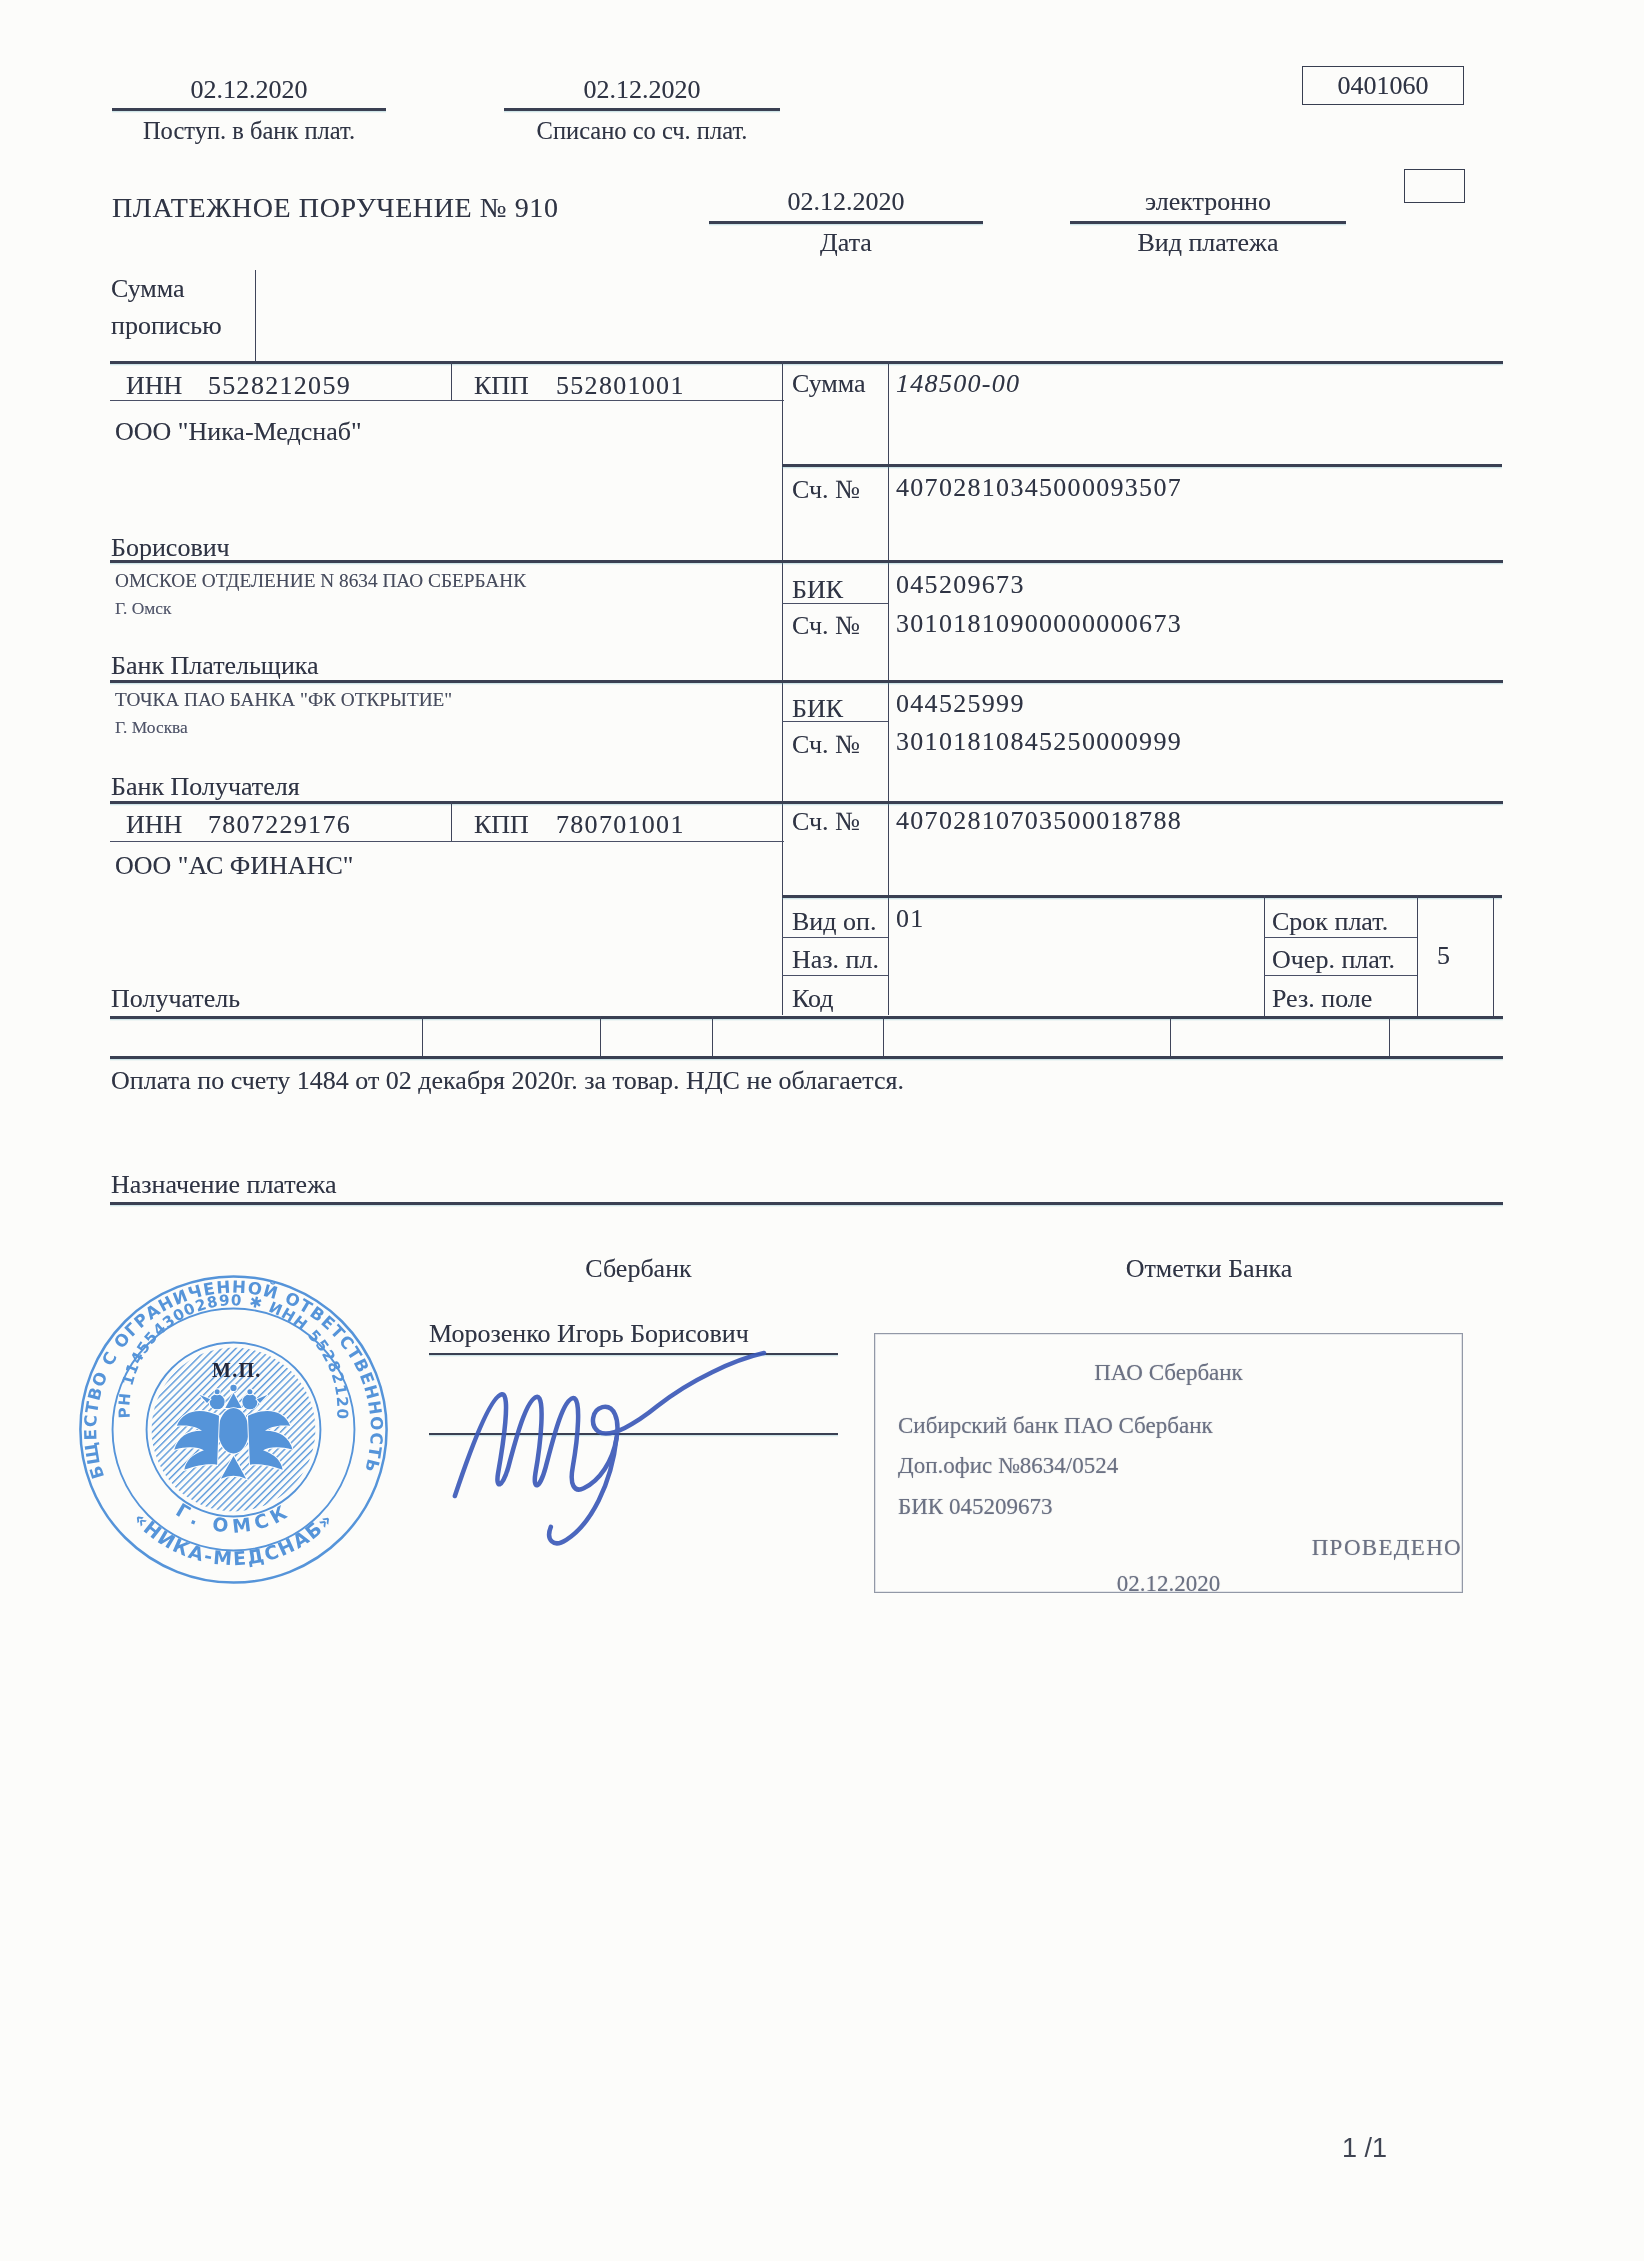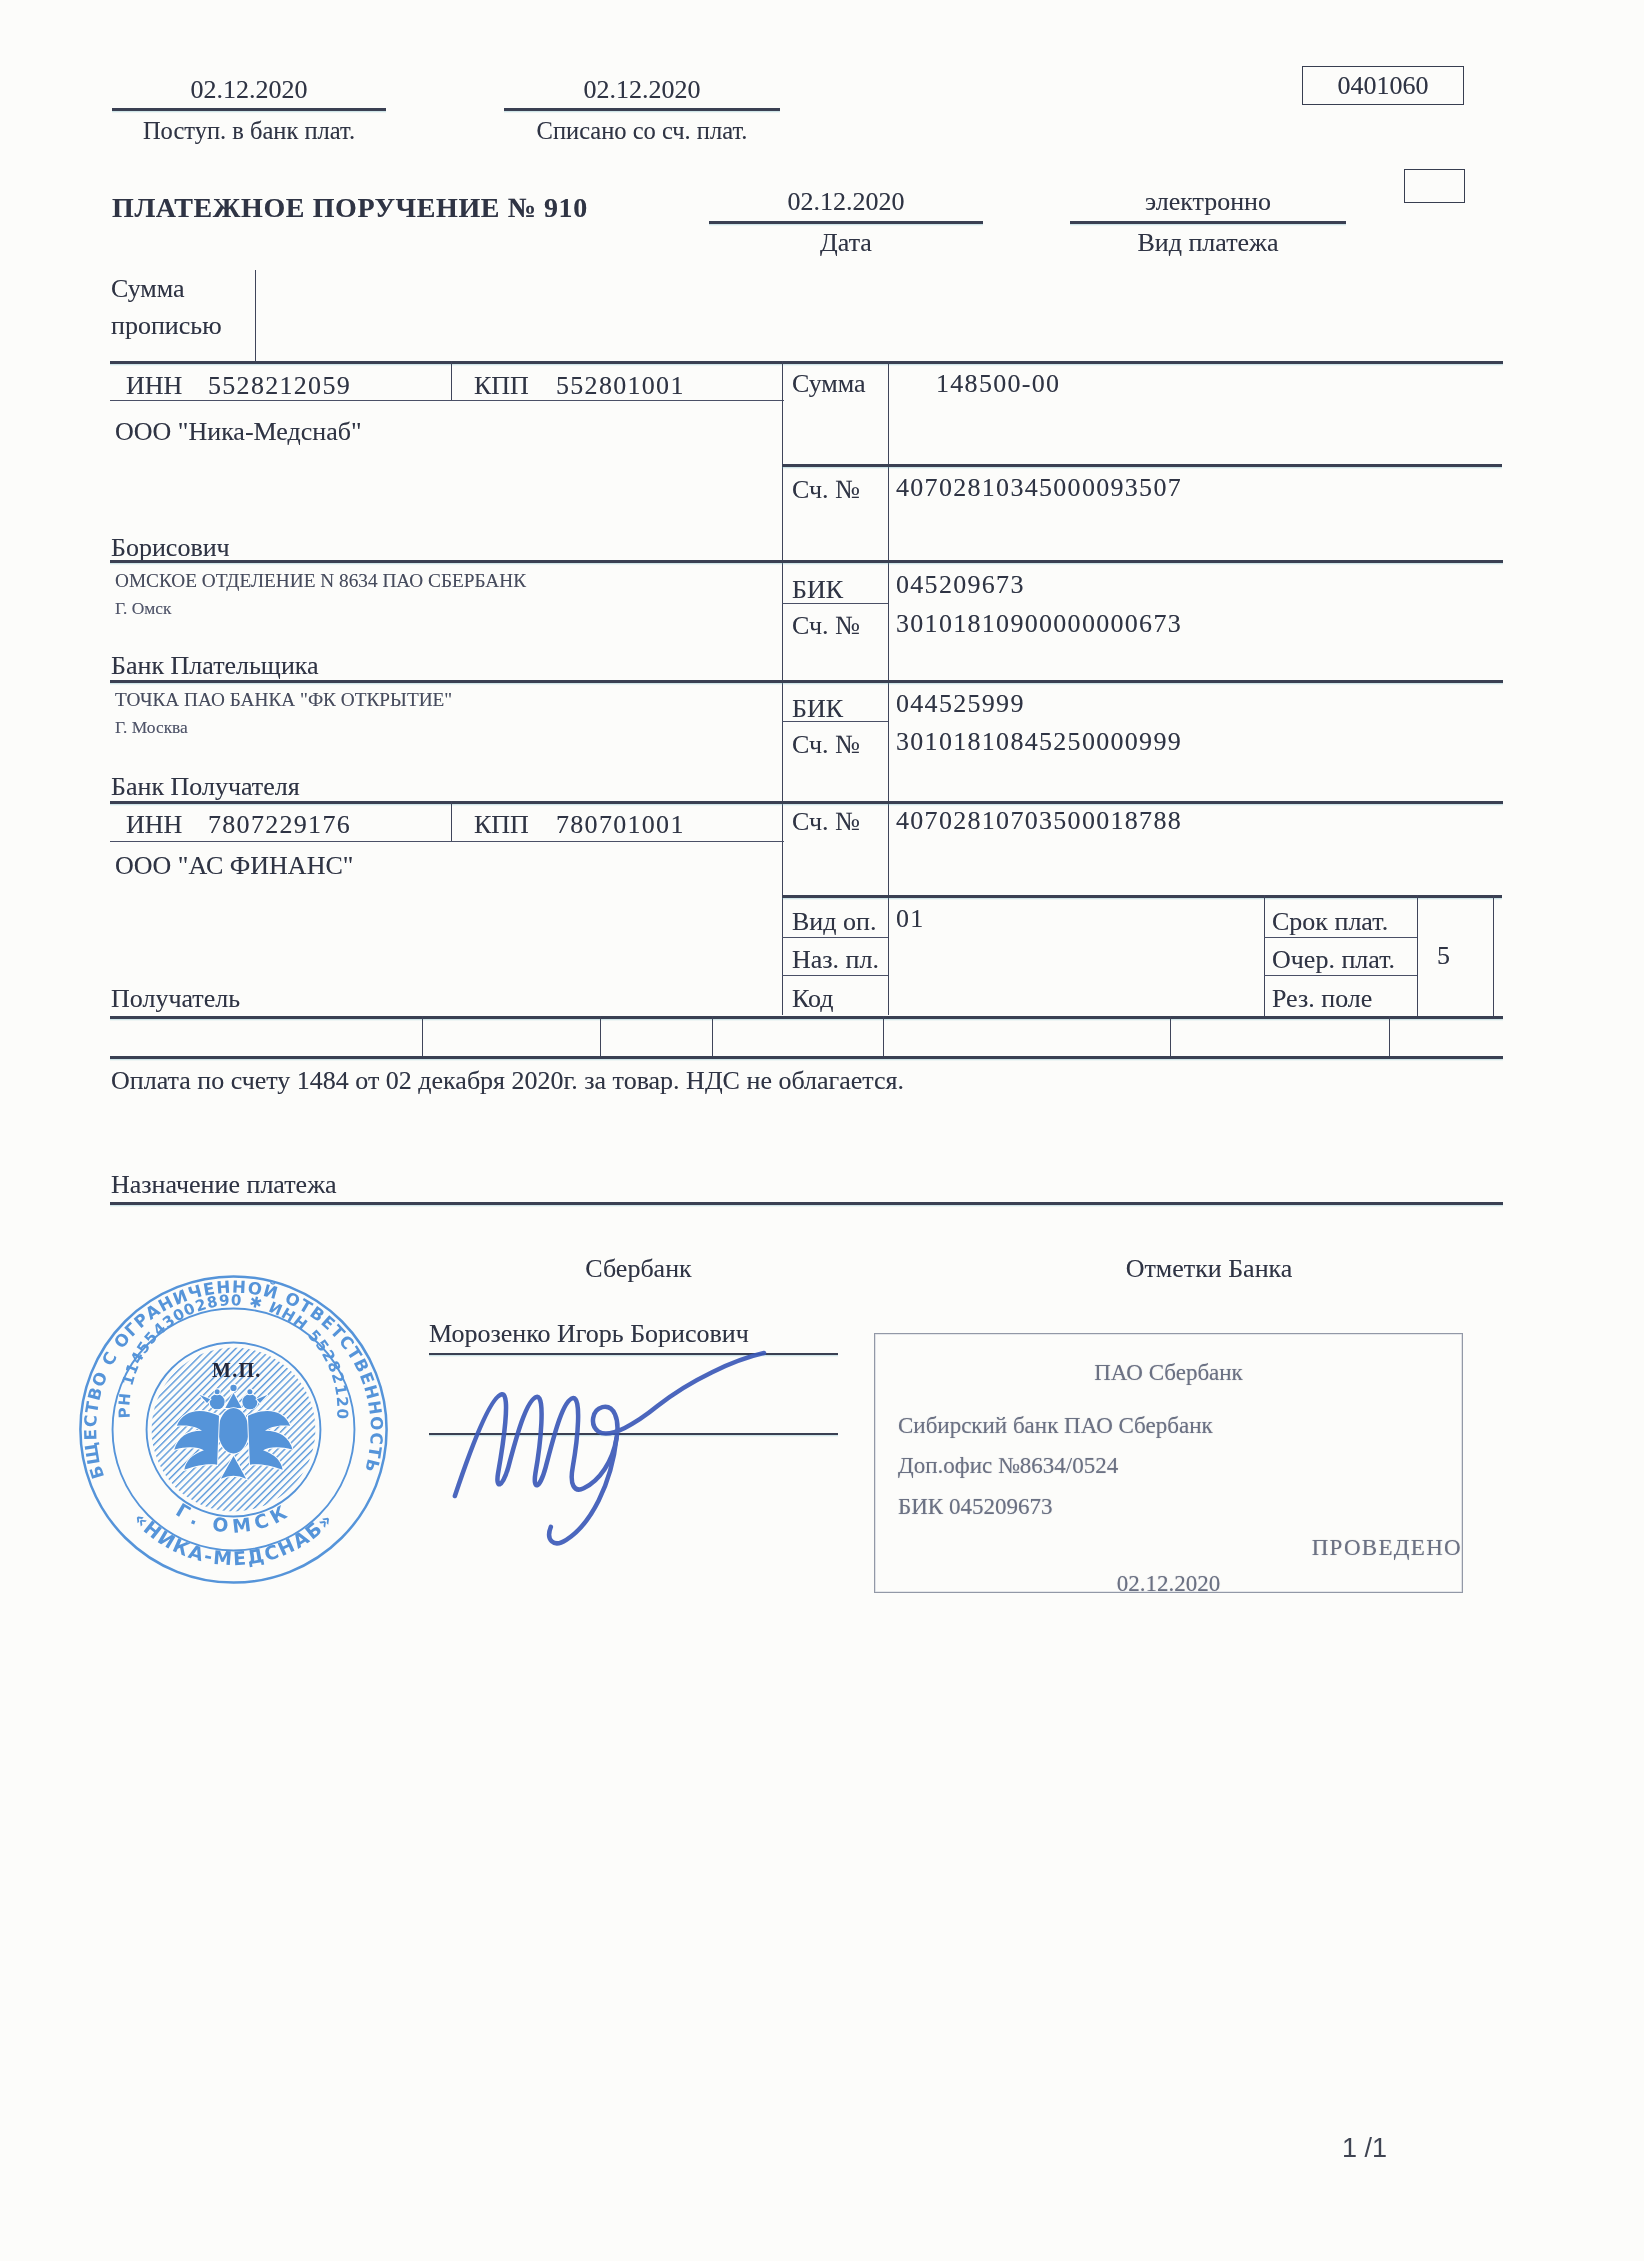--- a/index.html
+++ b/index.html
@@ -1,21 +1,21 @@
 <!DOCTYPE html>
 <html style="font-size:10.3px"><head>
 <meta charset="utf-8">
 <style>
   html,body{margin:0;padding:0;background:#e8e8e6;}
   #page{position:relative;width:1644px;height:2261px;background:#fcfcfa;margin:0 auto;overflow:hidden;
         font-family:"Liberation Serif", serif;color:#2f3444;}
   .abs{position:absolute;}
   .t{position:absolute;font-size:26px;line-height:1.15;color:#2f3444;text-shadow:0 0 0.6px rgba(47,52,68,.35);white-space:nowrap;}
   .c{text-align:center;}
-  .b{font-weight:bold;text-align:right;}
+  .b{font-weight:normal;text-align:right;}
   .sm{font-size:19.3px;color:#474c5e;}
   .xs{font-size:17.4px;color:#50556a;}
   .num{letter-spacing:1.3px;}
   .hl{position:absolute;height:2.6px;background:#3a4052;box-shadow:0 1.3px 0 rgba(90,170,185,.28);}
   .hl2{position:absolute;height:1.3px;background:#4a5066;}
   .vl{position:absolute;width:1.3px;background:#3f455a;}
   .box{position:absolute;border:1.9px solid #383e50;}
   .marks{font-size:23px;color:#6b7183;text-shadow:0 0 1px rgba(107,113,131,.55);position:absolute;white-space:nowrap;}
   .pagenum{position:absolute;font-family:"Liberation Sans", sans-serif;font-size:27px;color:#3f4452;}
   .mp{position:absolute;font-size:20px;color:#23273a;letter-spacing:1.3px;font-weight:bold;}
@@ -56,21 +56,21 @@
   <div class="vl" style="left:451px;top:361px;height:39px;"></div>
   <div class="vl" style="left:782px;top:361px;height:654px;"></div>
   <div class="vl" style="left:888px;top:361px;height:654px;"></div>
 
   <div class="t" style="left:126px;top:371px;">ИНН</div>
   <div class="t num" style="left:208px;top:371px;">5528212059</div>
   <div class="t" style="left:474px;top:371px;">КПП</div>
   <div class="t num" style="left:556px;top:371px;">552801001</div>
 
   <div class="t" style="left:792px;top:369px;">Сумма</div>
-  <div class="t num" style="left:936px;top:369px;">148500-00</div>
+  <div class="t num" style="left:896px;top:369px;font-style:italic;">148500-00</div>
 
   <div class="t" style="left:115px;top:417px;">ООО "Ника-Медснаб"</div>
 
   <div class="hl" style="left:782px;top:464px;width:720px;"></div>
   <div class="t" style="left:792px;top:475px;">Сч. №</div>
   <div class="t num" style="left:896px;top:473px;">40702810345000093507</div>
 
   <div class="t" style="left:111px;top:533px;">Борисович</div>
   <div class="hl" style="left:110px;top:560px;width:1393px;"></div>
 

